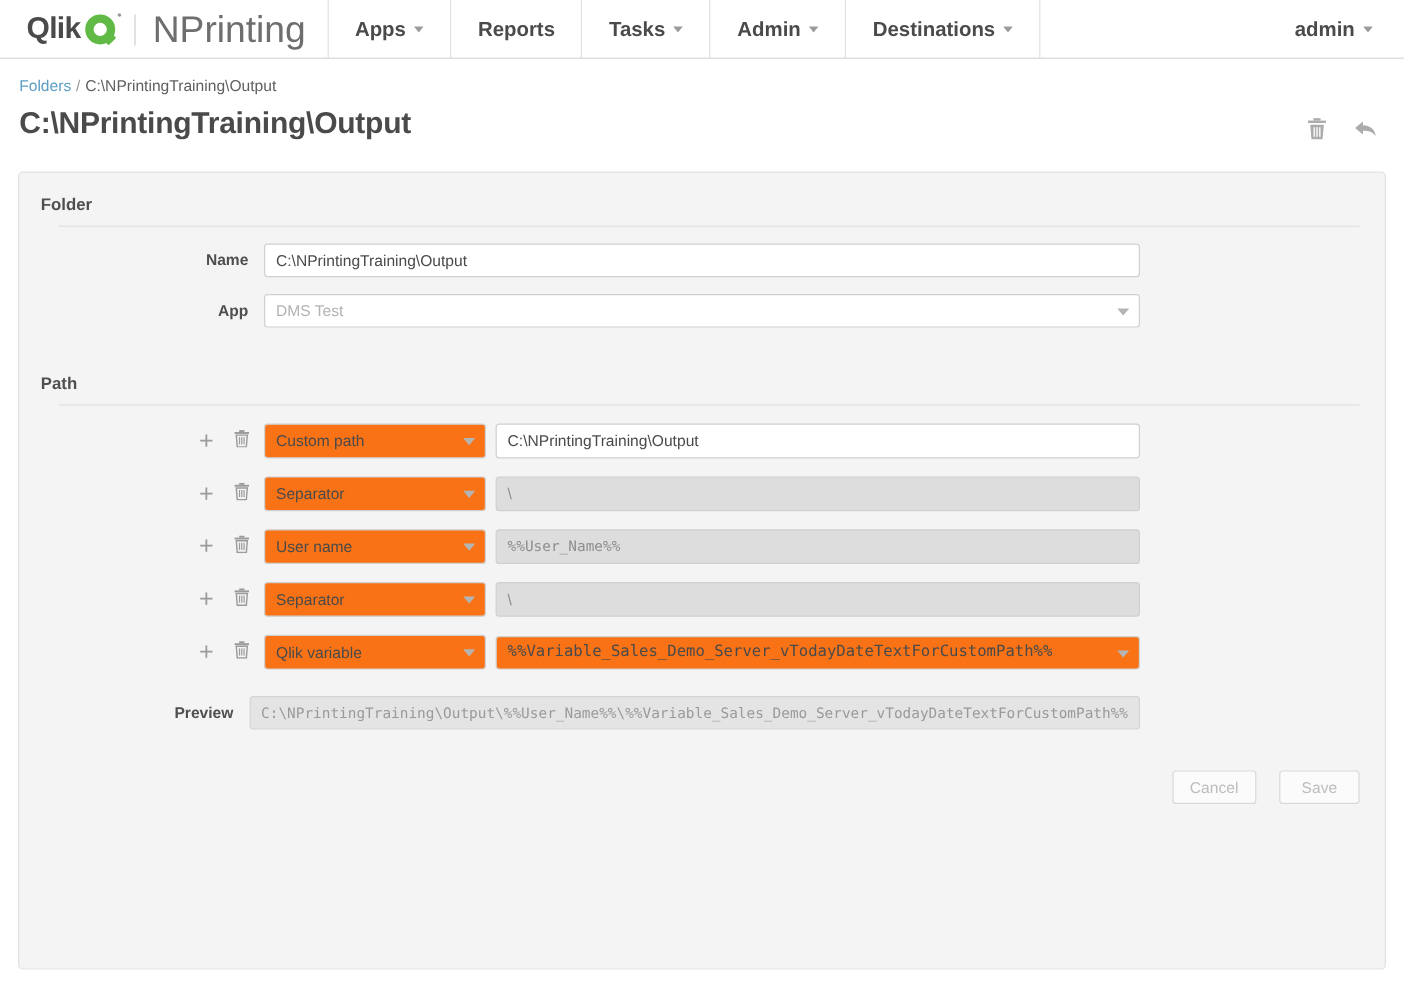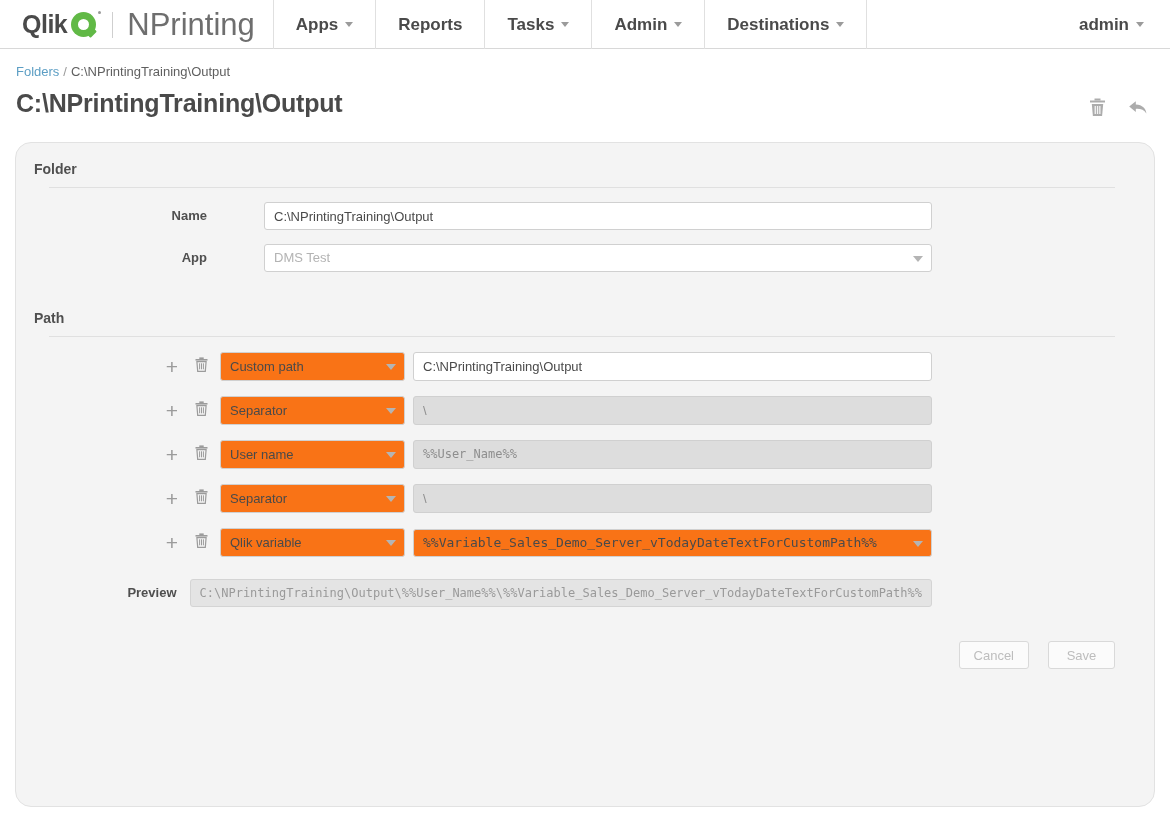--- a/index.html
+++ b/index.html
@@ -125,42 +125,41 @@
     letter-spacing: -0.2px;
   }
   .titleicons { display: flex; align-items: center; gap: 22px; padding-top: 9px; padding-right: 6px; }
   .ticon { cursor: pointer; opacity: 0.95; }
 
   
   .panel {
     margin: 21px 15px 0 15px;
     background: #f4f4f4;
     border: 1px solid #e2e2e2;
-    border-radius: 16px;
+    border-radius: 4px;
     min-height: 665px;
-    padding: 0 18px 14px 0;
+    padding: 0 0 14px 0;
     position: relative;
   }
   .section-title {
     font-size: 14px;
     font-weight: bold;
     color: #4f4f4f;
     padding: 18px 0 10px 18px;
   }
   .section-rule {
     height: 1px;
     background: #e0e0e0;
     margin: 0 21px 0 33px;
   }
 
   .formrow {
     display: flex;
     align-items: flex-start;
     padding-top: 14px;
-    gap: 44px;
   }
   .flabel {
     width: 204px;
     text-align: right;
     padding-right: 13px;
     font-size: 13px;
     color: #4f4f4f;
     line-height: 28px;
   }
   .flabel.bold { font-weight: bold; }

